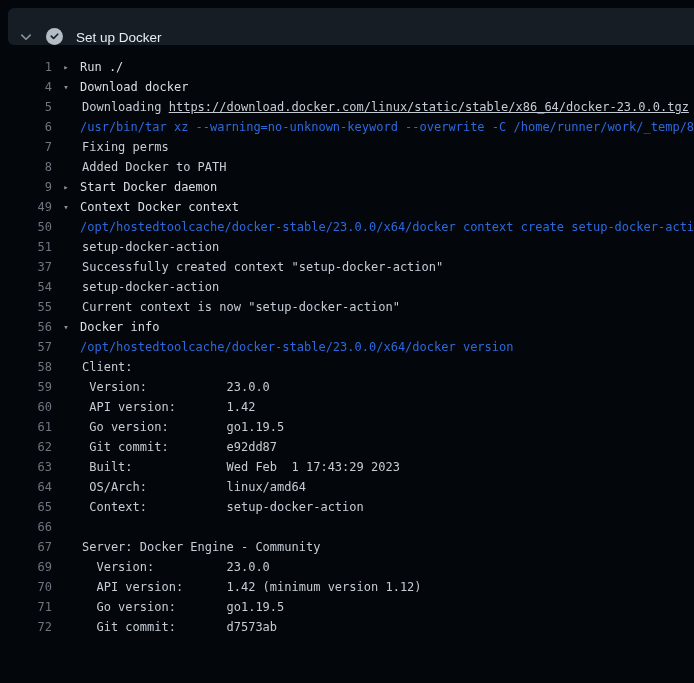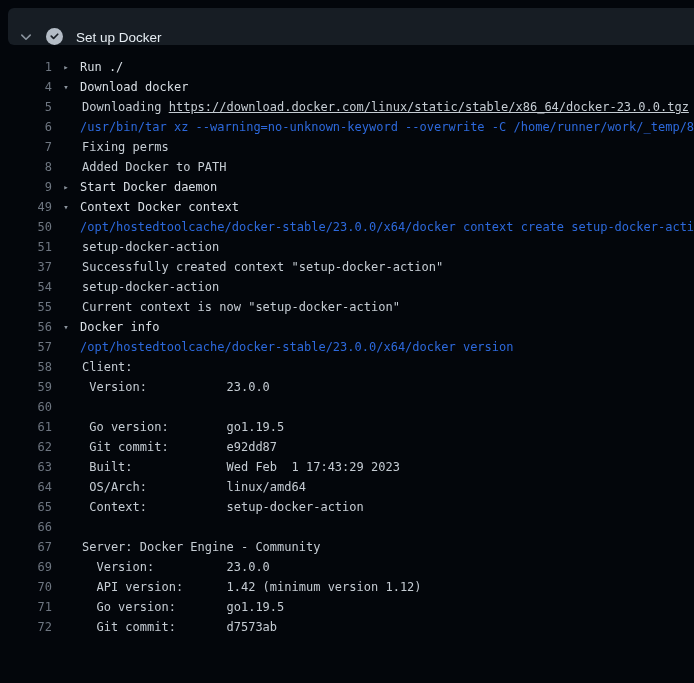--- a/index.html
+++ b/index.html
@@ -80,21 +80,21 @@
       <div class="row group"><a class="num">49</a><span class="arrow">▾</span><span class="txt">Context Docker context</span></div>
       <div class="row cmd"><a class="num">50</a><span class="arrow"></span><span class="txt">/opt/hostedtoolcache/docker-stable/23.0.0/x64/docker context create setup-docker-action </span></div>
       <div class="row plain"><a class="num">51</a><span class="arrow"></span><span class="txt">setup-docker-action</span></div>
       <div class="row plain"><a class="num">37</a><span class="arrow"></span><span class="txt">Successfully created context "setup-docker-action"</span></div>
       <div class="row plain"><a class="num">54</a><span class="arrow"></span><span class="txt">setup-docker-action</span></div>
       <div class="row plain"><a class="num">55</a><span class="arrow"></span><span class="txt">Current context is now "setup-docker-action"</span></div>
       <div class="row group"><a class="num">56</a><span class="arrow">▾</span><span class="txt">Docker info</span></div>
       <div class="row cmd"><a class="num">57</a><span class="arrow"></span><span class="txt">/opt/hostedtoolcache/docker-stable/23.0.0/x64/docker version</span></div>
       <div class="row plain"><a class="num">58</a><span class="arrow"></span><span class="txt">Client:</span></div>
       <div class="row plain"><a class="num">59</a><span class="arrow"></span><span class="txt"> Version:           23.0.0</span></div>
-      <div class="row plain"><a class="num">60</a><span class="arrow"></span></div>
+      <div class="row plain"><a class="num">60</a><span class="arrow"></span><span class="txt"> API version:       1.42</span></div>
       <div class="row plain"><a class="num">61</a><span class="arrow"></span><span class="txt"> Go version:        go1.19.5</span></div>
       <div class="row plain"><a class="num">62</a><span class="arrow"></span><span class="txt"> Git commit:        e92dd87</span></div>
       <div class="row plain"><a class="num">63</a><span class="arrow"></span><span class="txt"> Built:             Wed Feb  1 17:43:29 2023</span></div>
       <div class="row plain"><a class="num">64</a><span class="arrow"></span><span class="txt"> OS/Arch:           linux/amd64</span></div>
       <div class="row plain"><a class="num">65</a><span class="arrow"></span><span class="txt"> Context:           setup-docker-action</span></div>
       <div class="row plain"><a class="num">66</a><span class="arrow"></span><span class="txt"></span></div>
       <div class="row plain"><a class="num">67</a><span class="arrow"></span><span class="txt">Server: Docker Engine - Community</span></div>
       <div class="row plain"><a class="num">69</a><span class="arrow"></span><span class="txt">  Version:          23.0.0</span></div>
       <div class="row plain"><a class="num">70</a><span class="arrow"></span><span class="txt">  API version:      1.42 (minimum version 1.12)</span></div>
       <div class="row plain"><a class="num">71</a><span class="arrow"></span><span class="txt">  Go version:       go1.19.5</span></div>

